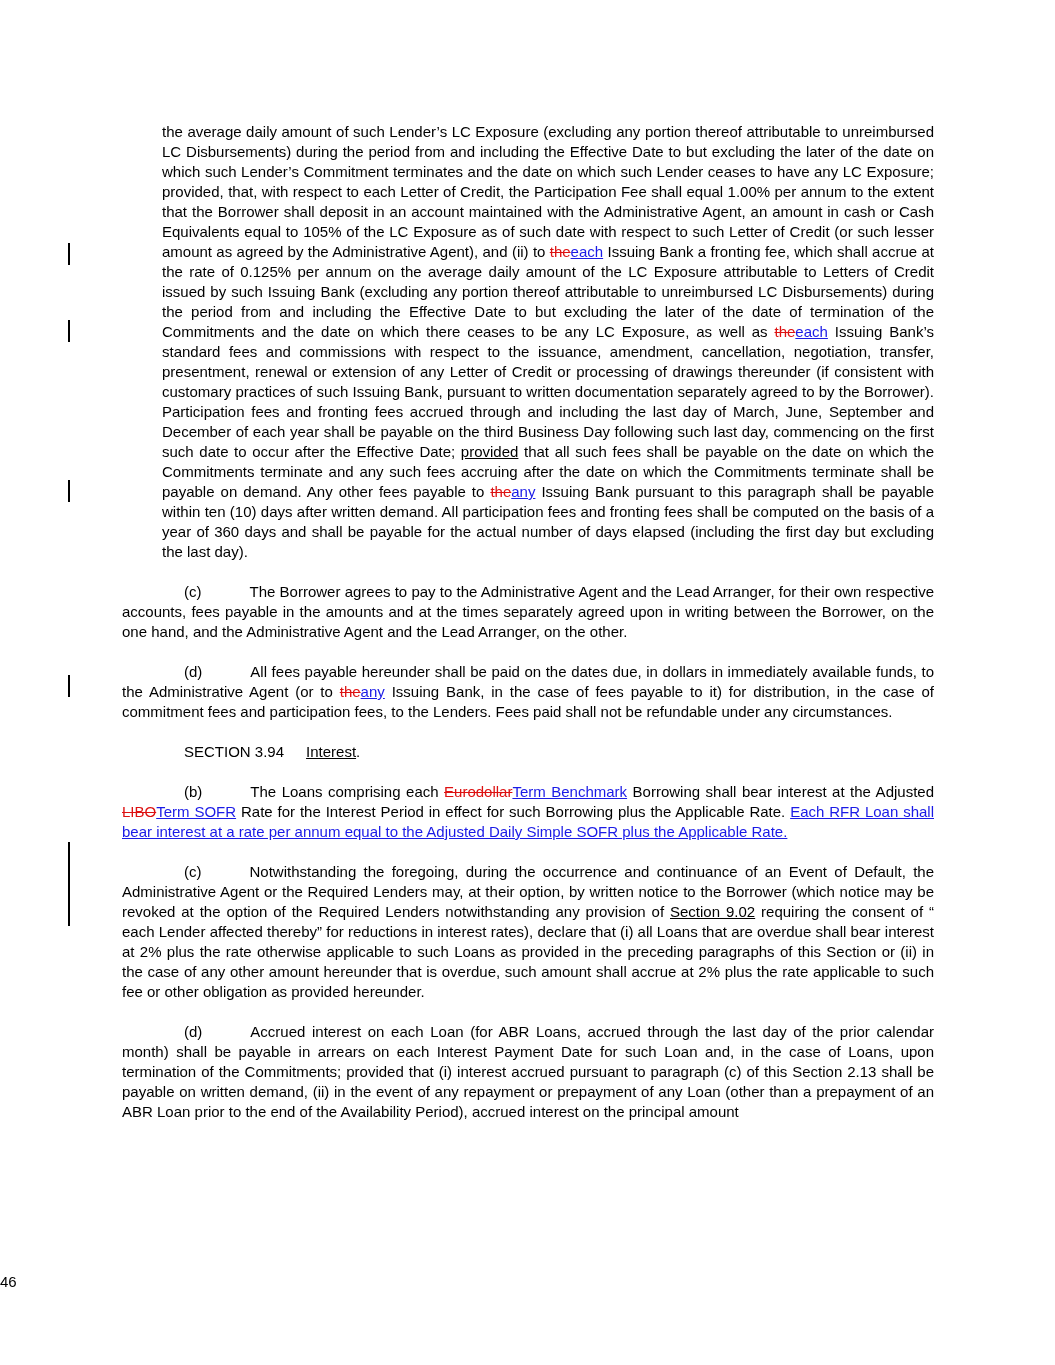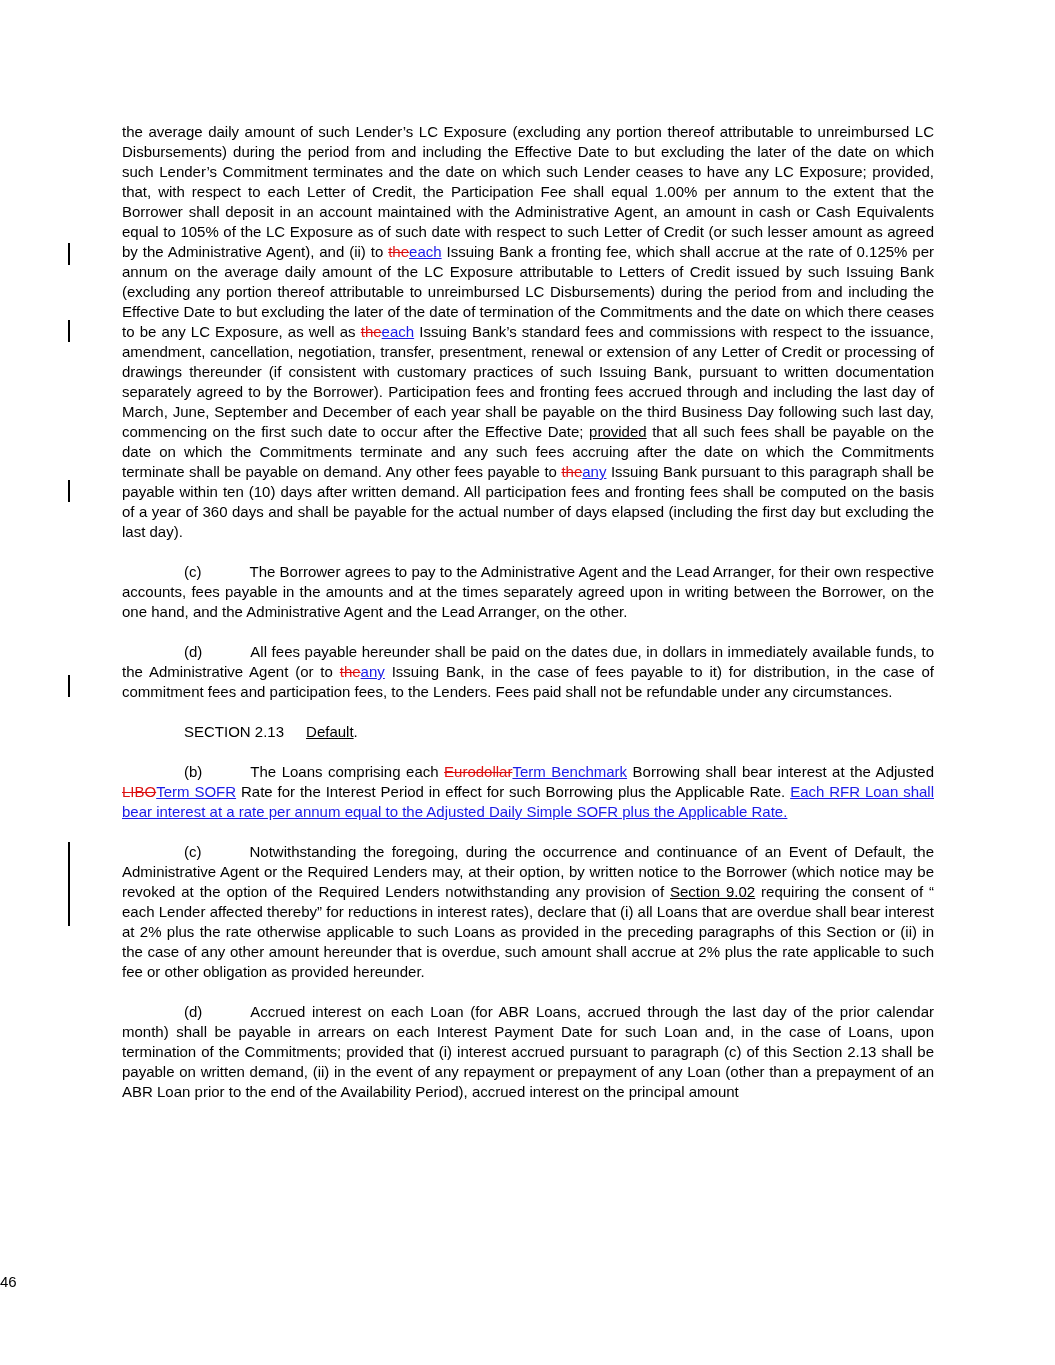--- a/index.html
+++ b/index.html
@@ -24,20 +24,21 @@
     top: 122px;
     width: 812px;
     text-align: justify;
   }
   .content p {
     margin: 0 0 20px 0;
     text-indent: 62px;
   }
   .content p.no-indent {
     text-indent: 0;
+    margin-left: 40px;
   }
   
   .run-n   { }
   .run-del { color: #dd1111; text-decoration: line-through; }
   .run-ins { color: #1a1ae6; text-decoration: underline; }
   .run-u   { text-decoration: underline; }
   .run-tab   { display: inline-block; width: 48px; }
   .run-tabsm { display: inline-block; width: 22px; }
   .change-bar {
     position: absolute;
@@ -64,21 +65,21 @@
   <div class="change-bar" style="top:243px; height:22px;"></div>
   <div class="change-bar" style="top:320px; height:22px;"></div>
   <div class="change-bar" style="top:480px; height:22px;"></div>
   <div class="change-bar" style="top:675px; height:22px;"></div>
   <div class="change-bar" style="top:842px; height:84px;"></div>
 
   <div class="content">
     <p class="no-indent"><span class="run-n">the average daily amount of such Lender’s LC Exposure (excluding any portion thereof attributable to unreimbursed LC Disbursements) during the period from and including the Effective Date to but excluding the later of the date on which such Lender’s Commitment terminates and the date on which such Lender ceases to have any LC Exposure; provided, that, with respect to each Letter of Credit, the Participation Fee shall equal 1.00% per annum to the extent that the Borrower shall deposit in an account maintained with the Administrative Agent, an amount in cash or Cash Equivalents equal to 105% of the LC Exposure as of such date with respect to such Letter of Credit (or such lesser amount as agreed by the Administrative Agent), and (ii) to </span><span class="run-del">the</span><span class="run-ins">each</span><span class="run-n"> Issuing Bank a fronting fee, which shall accrue at the rate of 0.125% per annum on the average daily amount of the LC Exposure attributable to Letters of Credit issued by such Issuing Bank (excluding any portion thereof attributable to unreimbursed LC Disbursements) during the period from and including the Effective Date to but excluding the later of the date of termination of the Commitments and the date on which there ceases to be any LC Exposure, as well as </span><span class="run-del">the</span><span class="run-ins">each</span><span class="run-n"> Issuing Bank’s standard fees and commissions with respect to the issuance, amendment, cancellation, negotiation, transfer, presentment, renewal or extension of any Letter of Credit or processing of drawings thereunder (if consistent with customary practices of such Issuing Bank, pursuant to written documentation separately agreed to by the Borrower). Participation fees and fronting fees accrued through and including the last day of March, June, September and December of each year shall be payable on the third Business Day following such last day, commencing on the first such date to occur after the Effective Date; </span><span class="run-u">provided</span><span class="run-n"> that all such fees shall be payable on the date on which the Commitments terminate and any such fees accruing after the date on which the Commitments terminate shall be payable on demand.  Any other fees payable to </span><span class="run-del">the</span><span class="run-ins">any</span><span class="run-n"> Issuing Bank pursuant to this paragraph shall be payable within ten (10) days after written demand.  All participation fees and fronting fees shall be computed on the basis of a year of 360 days and shall be payable for the actual number of days elapsed (including the first day but excluding the last day).</span></p>
     <p><span class="run-n">(c)</span><span class="run-tab"></span><span class="run-n">The Borrower agrees to pay to the Administrative Agent and the Lead Arranger, for their own respective accounts, fees payable in the amounts and at the times separately agreed upon in writing between the Borrower, on the one hand, and the Administrative Agent and the Lead Arranger, on the other.</span></p>
     <p><span class="run-n">(d)</span><span class="run-tab"></span><span class="run-n">All fees payable hereunder shall be paid on the dates due, in dollars in immediately available funds, to the Administrative Agent (or to </span><span class="run-del">the</span><span class="run-ins">any</span><span class="run-n"> Issuing Bank, in the case of fees payable to it) for distribution, in the case of commitment fees and participation fees, to the Lenders.  Fees paid shall not be refundable under any circumstances.</span></p>
-    <p><span class="run-n">SECTION 2.13</span><span class="run-tabsm"></span><span class="run-u">Default</span><span class="run-n">.</span></p>
+    <p><span class="run-n">SECTION 3.94</span><span class="run-tabsm"></span><span class="run-u">Interest</span><span class="run-n">.</span></p>
     <p><span class="run-n">(b)</span><span class="run-tab"></span><span class="run-n">The Loans comprising each </span><span class="run-del">Eurodollar</span><span class="run-ins">Term Benchmark</span><span class="run-n"> Borrowing shall bear interest at the Adjusted </span><span class="run-del">LIBO</span><span class="run-ins">Term SOFR</span><span class="run-n"> Rate for the Interest Period in effect for such Borrowing plus the Applicable Rate. </span><span class="run-ins">Each RFR Loan shall bear interest at a rate per annum equal to the Adjusted Daily Simple SOFR plus the Applicable Rate.</span></p>
     <p><span class="run-n">(c)</span><span class="run-tab"></span><span class="run-n">Notwithstanding the foregoing, during the occurrence and continuance of an Event of Default, the Administrative Agent or the Required Lenders may, at their option, by written notice to the Borrower (which notice may be revoked at the option of the Required Lenders notwithstanding any provision of </span><span class="run-u">Section 9.02</span><span class="run-n"> requiring the consent of “ each Lender affected thereby” for reductions in interest rates), declare that (i) all Loans that are overdue shall bear interest at 2% plus the rate otherwise applicable to such Loans as provided in the preceding paragraphs of this Section or (ii) in the case of any other amount hereunder that is overdue, such amount shall accrue at 2% plus the rate applicable to such fee or other obligation as provided hereunder.</span></p>
     <p><span class="run-n">(d)</span><span class="run-tab"></span><span class="run-n">Accrued interest on each Loan (for ABR Loans, accrued through the last day of the prior calendar month) shall be payable in arrears on each Interest Payment Date for such Loan and, in the case of Loans, upon termination of the Commitments; provided that (i) interest accrued pursuant to paragraph (c) of this Section 2.13 shall be payable on written demand, (ii) in the event of any repayment or prepayment of any Loan (other than a prepayment of an ABR Loan prior to the end of the Availability Period), accrued interest on the principal amount</span></p>
   </div>
 
   <div class="footer">46</div>
 
 </div>
 
 </body></html>

